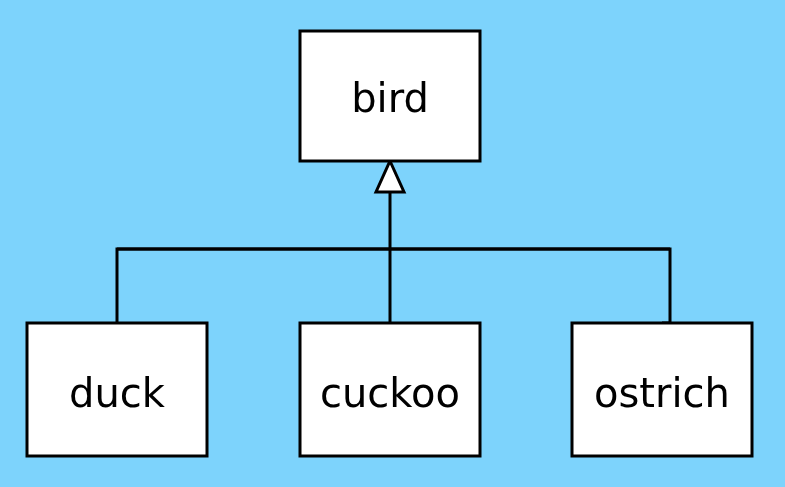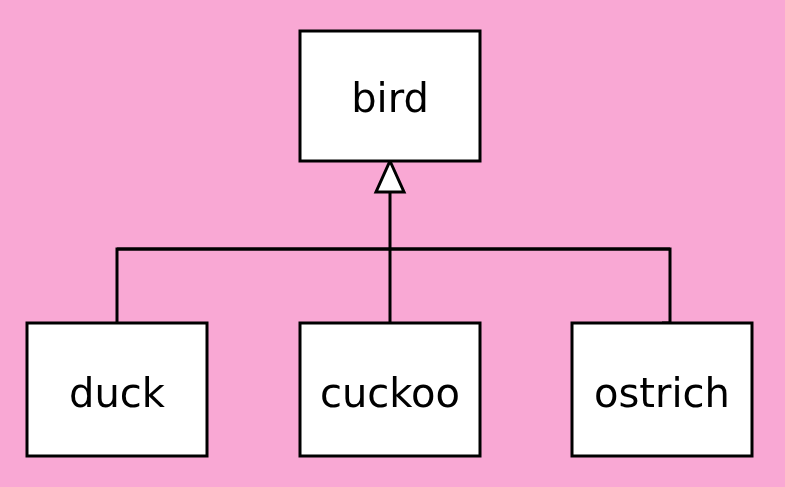--- a/index.html
+++ b/index.html
@@ -46,21 +46,21 @@
     font-family: "DejaVu Sans", sans-serif;
     font-size: 40px;
     fill: #000000;
     text-anchor: middle;
     dominant-baseline: alphabetic;
   }
 </style>
 </head>
 <body>
 
-<div id="canvas" style="background: #f9a8d4;">
+<div id="canvas" style="background: #7dd3fc;">
   <svg id="diagram-svg" viewBox="0 0 785 487" xmlns="http://www.w3.org/2000/svg">
 
     <path class="uml-edge" d="M 117 249 L 670 249" stroke="#000000" stroke-width="3"></path>
 
     <path class="uml-edge" d="M 117 323 L 117 249 L 390 249" stroke="#000000" stroke-width="3"></path>
 
     <path class="uml-edge" d="M 390 323 L 390 192" stroke="#000000" stroke-width="3"></path>
 
     <path class="uml-edge" d="M 662 323 L 670 323 L 670 249 L 390 249" stroke="#000000" stroke-width="3"></path>
 

